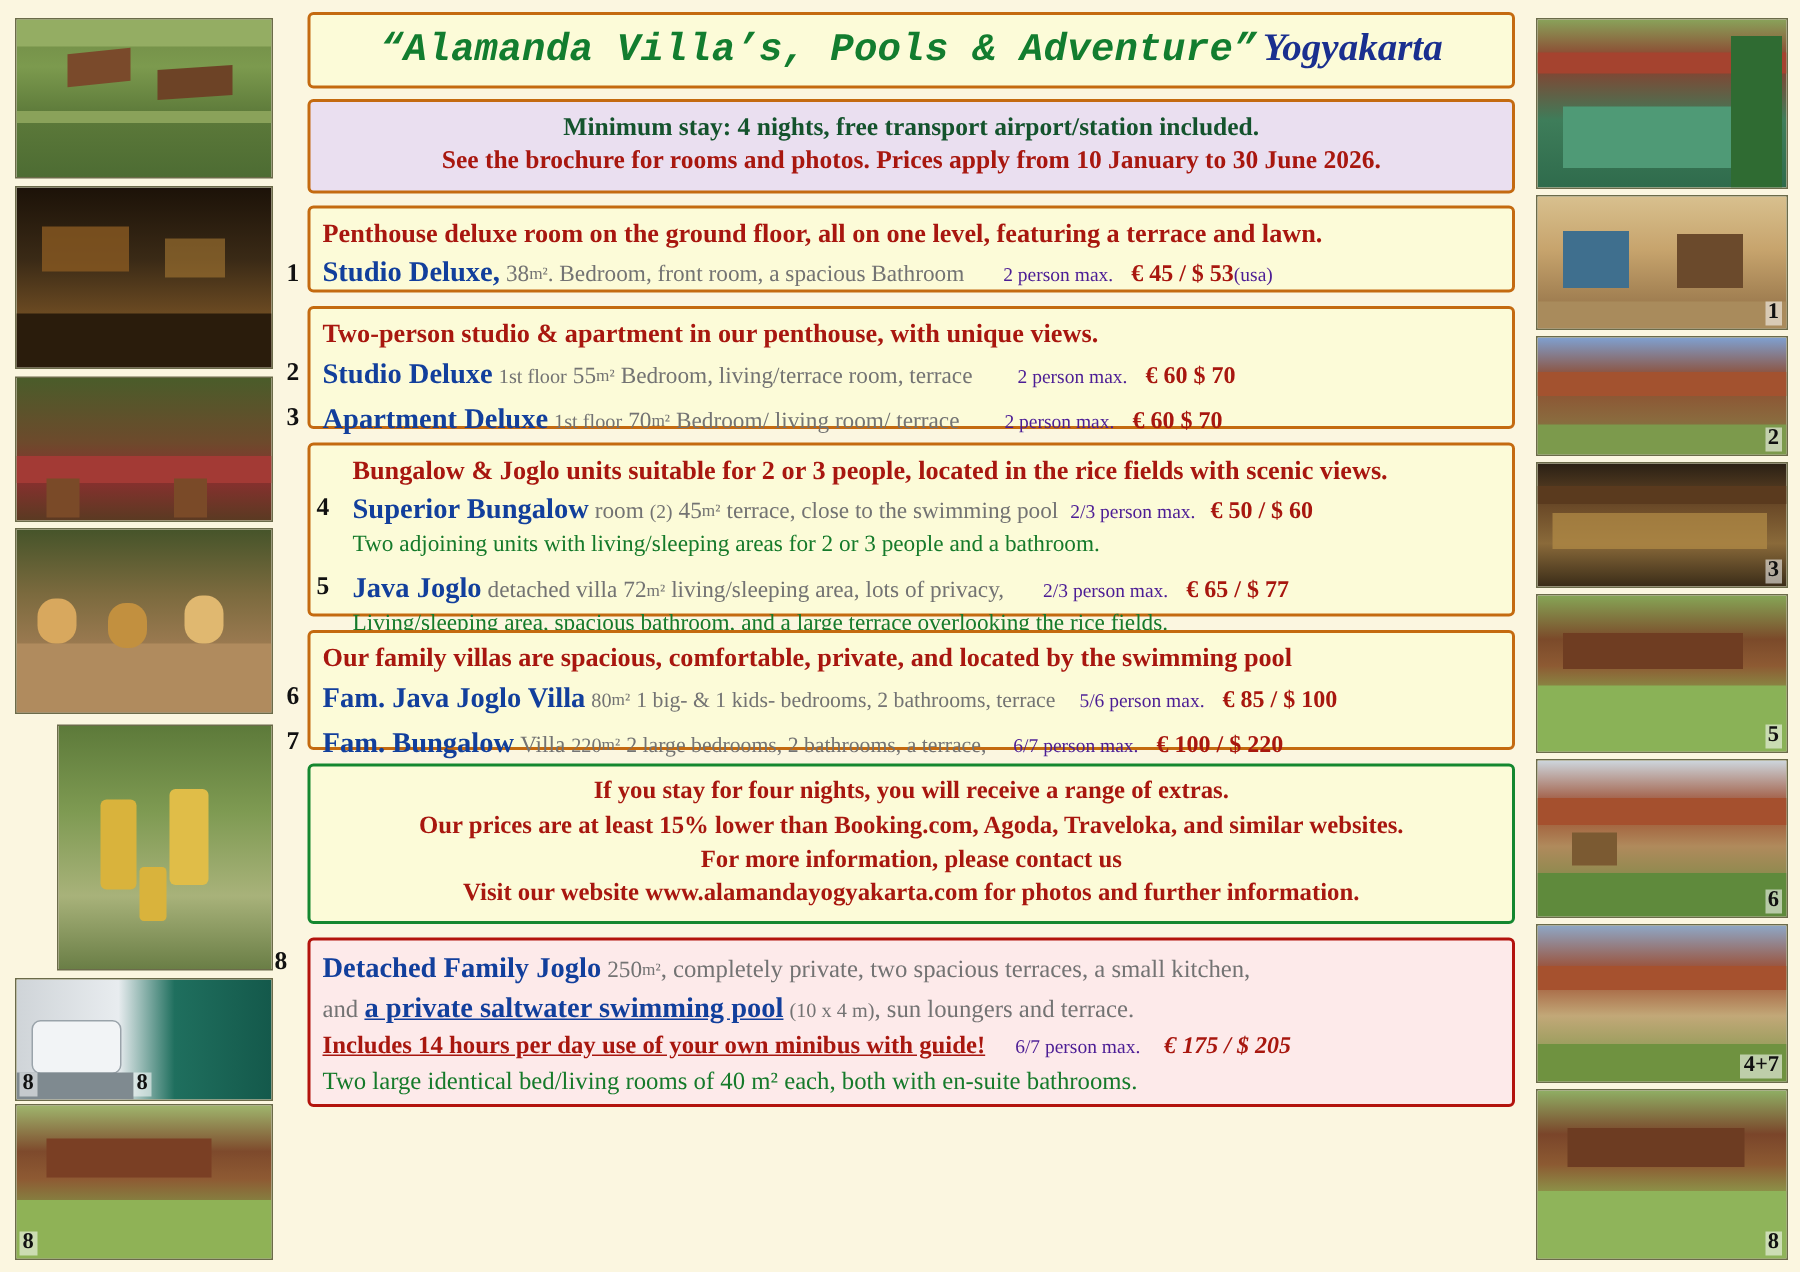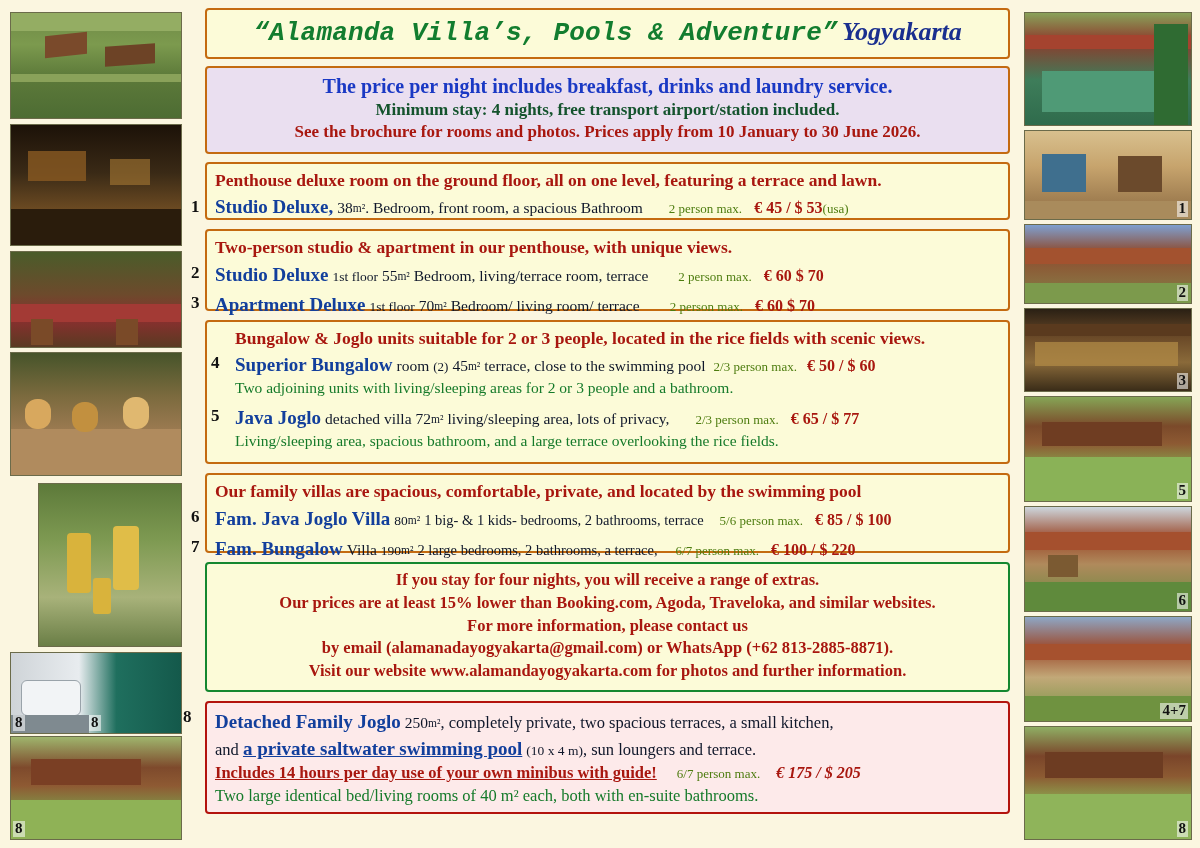--- a/index.html
+++ b/index.html
@@ -36,26 +36,26 @@
     text-align:center;padding:6px 6px 8px 6px;margin-top:7px;
   }
   .intro-box .l1{color:#1a39c4;font-weight:bold;font-size:20px;line-height:1.25;}
   .intro-box .l2{color:#14532d;font-weight:bold;font-size:17px;line-height:1.3;}
   .intro-box .l3{color:#a8170f;font-weight:bold;font-size:17px;line-height:1.35;}
 
   .row-box{position:relative;background:#fcfbd8;padding:4px 8px 5px 8px;margin-top:8px;}
   .hdr{color:#a8170f;font-weight:bold;font-size:17.5px;line-height:1.3;margin:1px 0 2px 0;}
   .line{position:relative;line-height:1.35;margin:1px 0;white-space:nowrap;}
   .name-blue{color:#123f9c;font-weight:bold;font-size:19px;}
-  .desc{color:#0f172a;font-size:15.5px;}
+  .desc{color:#737373;font-size:15.5px;}
   .desc-g{color:#157a2a;font-size:15.5px;}
   .small{font-size:11.5px;vertical-align:1px;}
   .sub{color:#157a2a;font-size:15.5px;line-height:1.3;}
   .price{color:#a8170f;font-weight:bold;font-size:16px;}
-  .pers{color:#4d7c0f;font-size:13px;}
+  .pers{color:#4c1d95;font-size:13px;}
 
   .idx{position:absolute;left:183px;font-weight:bold;font-size:17px;color:#111;}
 
   .green-box{
     background:#fcfbd8;border:2px solid #14872f;border-radius:4px;
     text-align:center;padding:5px 6px 7px 6px;margin-top:9px;
   }
   .green-box div{color:#a8170f;font-weight:bold;font-size:16.5px;line-height:1.38;}
 
   .red-box{
@@ -198,21 +198,20 @@
   </div>
 
   <div class="center">
 
     <div class="title-box">
       <span class="t1">“Alamanda Villa’s, Pools &amp; Adventure”</span>
       <span class="t2">Yogyakarta</span>
     </div>
 
     <div class="intro-box">
-      <div class="l1">The price per night includes breakfast, drinks and laundry service.</div>
       <div class="l2">Minimum stay: 4 nights, free transport airport/station included.</div>
       <div class="l3">See the brochure for rooms and photos. Prices apply from 10 January to 30 June 2026.</div>
     </div>
 
     <div class="row-box box" style="height:58px;">
       <div class="hdr">Penthouse deluxe room on the ground floor, all on one level, featuring a terrace and lawn.</div>
       <div class="line">
         <span class="idx" style="top:2px;left:-24px;">1</span>
         <span class="name-blue">Studio Deluxe,</span>
         <span class="desc">38</span><span class="small desc">m²</span><span class="desc">. Bedroom, front room, a spacious Bathroom</span>
@@ -236,21 +235,21 @@
         <span class="idx" style="left:-24px;">3</span>
         <span class="name-blue">Apartment Deluxe</span>
         <span class="desc" style="font-size:13.5px;">1st floor</span>
         <span class="desc">70</span><span class="small desc">m²</span>
         <span class="desc">Bedroom/ living room/ terrace</span>
         <span class="pers" style="margin-left:26px;">2 person max.</span>
         <span class="price" style="margin-left:8px;">€ 60   $ 70</span>
       </div>
     </div>
 
-    <div class="row-box box" style="height:144px;padding-left:28px;">
+    <div class="row-box box" style="height:116px;padding-left:28px;">
       <div class="hdr">Bungalow &amp; Joglo units suitable for 2 or 3 people, located in the rice fields with scenic views.</div>
       <div class="line" style="margin-top:2px;">
         <span class="idx" style="left:-24px;">4</span>
         <span class="name-blue">Superior Bungalow</span>
         <span class="desc">room</span>
         <span class="desc" style="font-size:13px;">(2)</span>
         <span class="desc">45</span><span class="small desc">m²</span>
         <span class="desc">terrace, close to the swimming pool</span>
         <span class="pers" style="margin-left:4px;">2/3  person max.</span>
         <span class="price" style="margin-left:6px;">€ 50 / $ 60</span>
@@ -275,32 +274,31 @@
         <span class="name-blue">Fam. Java Joglo Villa</span>
         <span class="desc" style="font-size:13.5px;">80</span><span class="small desc">m²</span>
         <span class="desc" style="font-size:14.5px;">1 big- &amp; 1 kids- bedrooms, 2 bathrooms, terrace</span>
         <span class="pers" style="margin-left:12px;">5/6  person max.</span>
         <span class="price" style="margin-left:8px;">€  85  / $ 100</span>
       </div>
       <div class="line" style="margin-top:5px;">
         <span class="idx" style="left:-24px;">7</span>
         <span class="name-blue">Fam. Bungalow</span>
         <span class="desc">Villa</span>
-        <span class="desc" style="font-size:13.5px;">190</span><span class="small desc">m²</span>
+        <span class="desc" style="font-size:13.5px;">220</span><span class="small desc">m²</span>
         <span class="desc" style="font-size:14.5px;">2 large bedrooms, 2 bathrooms, a terrace,</span>
         <span class="pers" style="margin-left:14px;">6/7  person max.</span>
         <span class="price" style="margin-left:8px;">€ 100 / $ 220</span>
       </div>
     </div>
 
     <div class="green-box">
       <div>If you stay for four nights, you will receive a range of extras.</div>
       <div>Our prices are at least 15% lower than Booking.com, Agoda, Traveloka, and similar websites.</div>
       <div>For more information, please contact us</div>
-      <div>by email (alamanadayogyakarta@gmail.com) or WhatsApp (+62 813-2885-8871).</div>
       <div>Visit our website www.alamandayogyakarta.com for photos and further information.</div>
     </div>
 
     <div class="red-box" style="height:98px;">
       <span class="idx" style="left:-24px;top:4px;">8</span>
       <div class="line">
         <span class="name-blue">Detached Family Joglo</span>
         <span class="desc">250</span><span class="small desc">m²</span><span class="desc" style="font-size:16.5px;">, completely private, two spacious terraces, a small kitchen,</span>
       </div>
       <div class="line">

